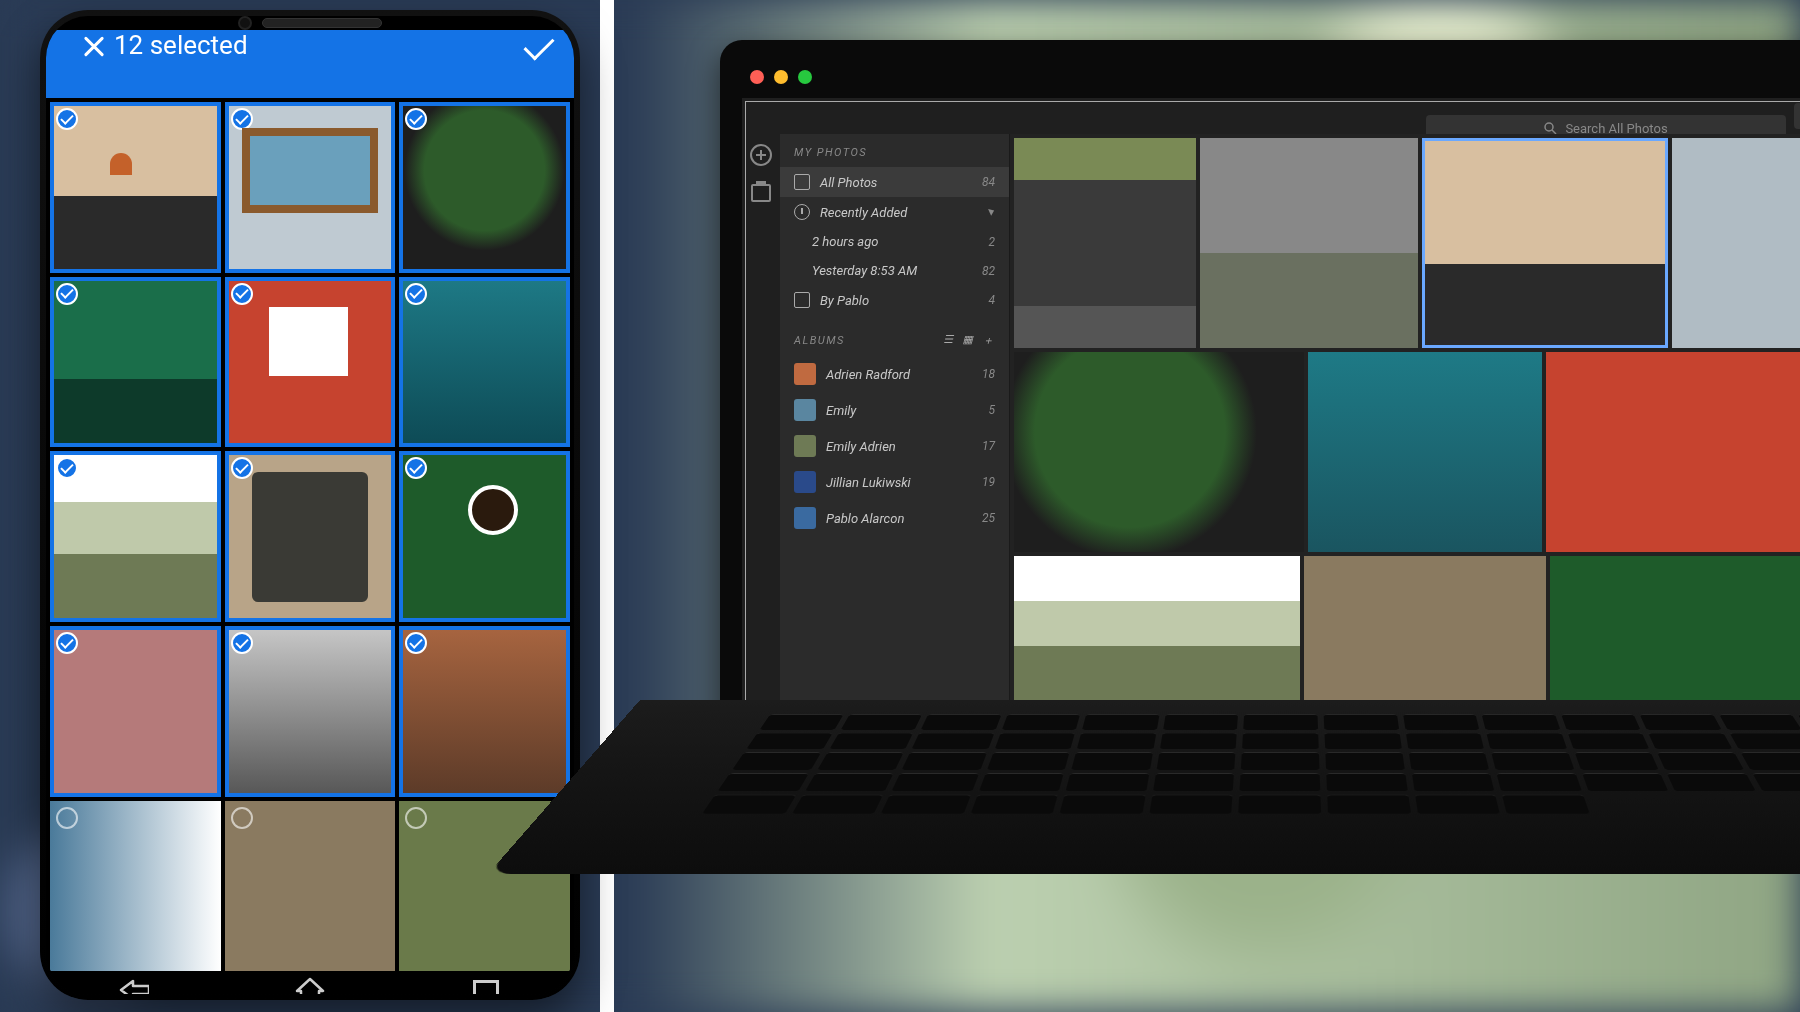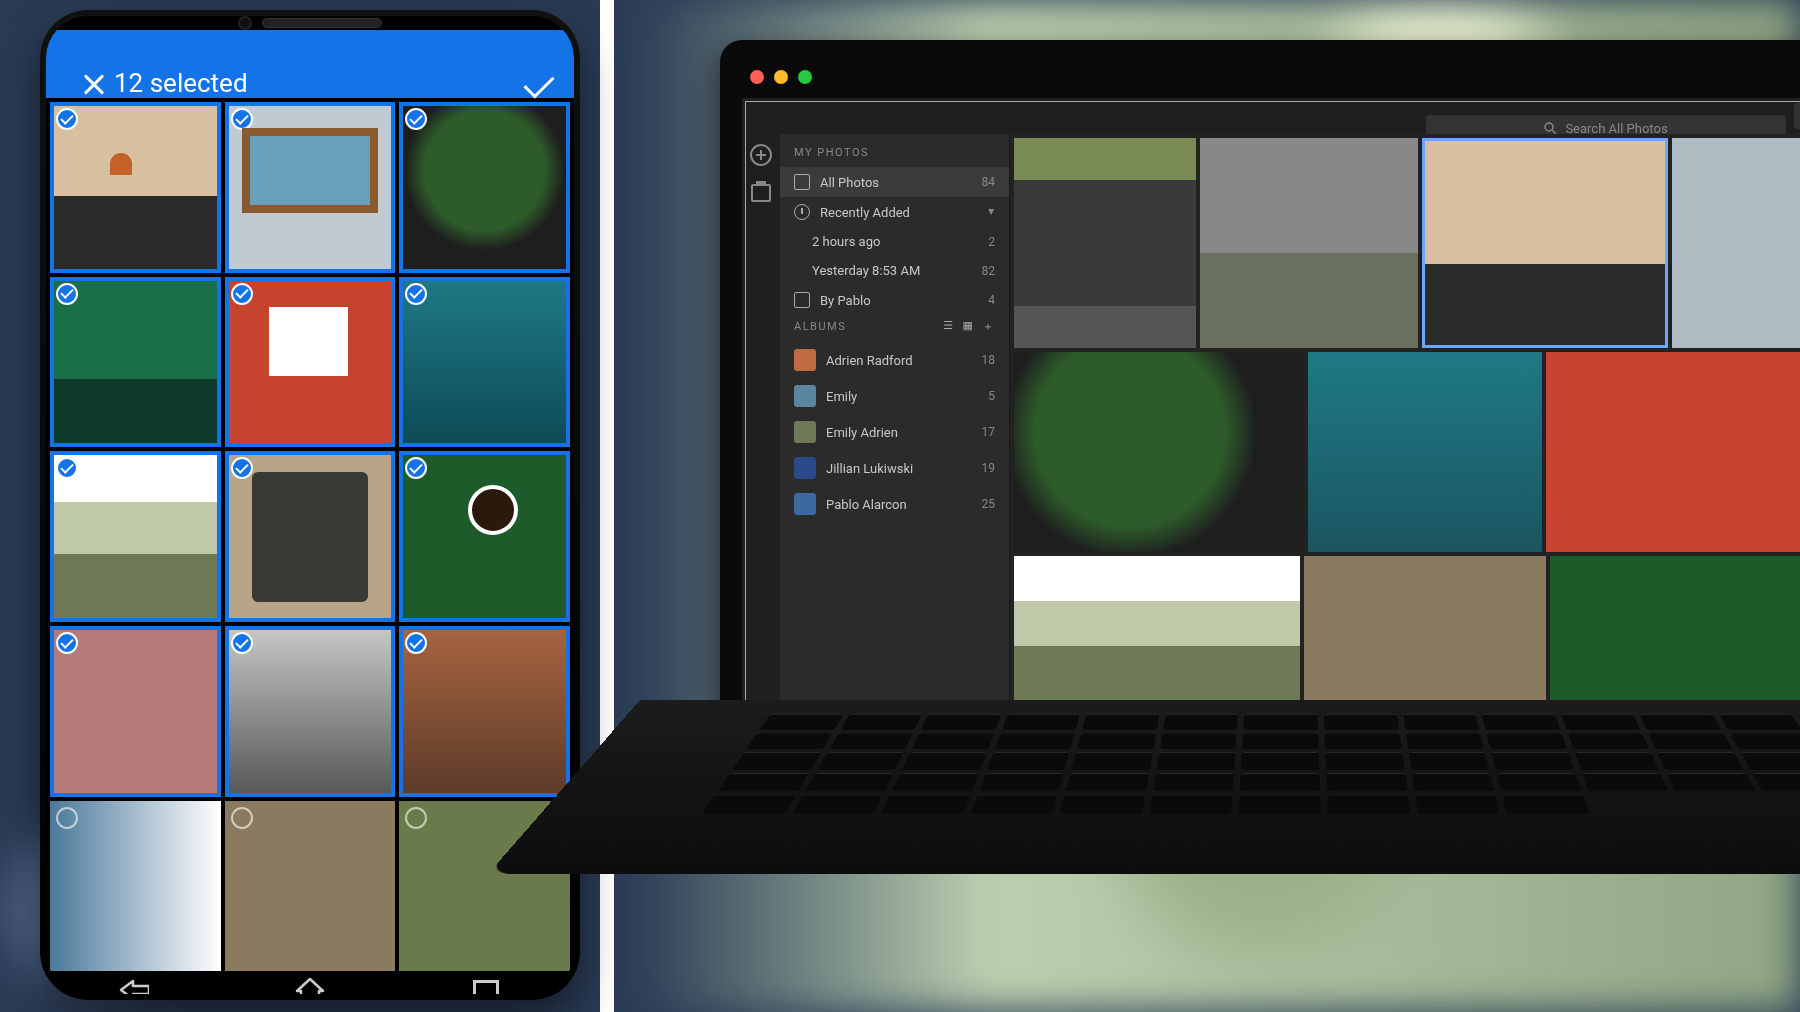--- a/index.html
+++ b/index.html
@@ -50,21 +50,21 @@
   .phone-top {
     height:80px; display:flex; align-items:center; justify-content:center; gap:10px;
   }
   .speaker { width:120px; height:10px; background:#222; border-radius:5px; border:1px solid #333;}
   .cam { width:14px; height:14px; background:#111; border-radius:50%; border:2px solid #222;}
   .phone-screen {
     flex:1; background:#000; display:flex; flex-direction:column;
   }
   .action-bar {
     height:68px; background:#1473e6; color:#fff;
-    display:flex; align-items:flex-end; padding:0 20px; gap:18px;
+    display:flex; align-items:flex-start; padding:0 20px; gap:18px;
   }
   .action-bar .title { font-size:26px; flex:1;}
   .icon-btn { width:30px; height:30px; display:flex; align-items:center; justify-content:center; cursor:pointer;}
   .x-icon::before, .x-icon::after {
     content:""; position:absolute; width:26px; height:3px; background:#fff; border-radius:2px;
   }
   .x-icon { position:relative; }
   .x-icon::before { transform:rotate(45deg);}
   .x-icon::after { transform:rotate(-45deg);}
   .check-icon { width:28px; height:16px; border-left:3px solid #fff; border-bottom:3px solid #fff; transform:rotate(-45deg);}
@@ -139,21 +139,21 @@
   .app-body { flex:1; display:flex; overflow:hidden;}
   .rail { width:38px; background:#1f1f1f; display:flex; flex-direction:column; align-items:center; gap:18px; padding-top:10px;}
   .rail-ic{ width:22px; height:22px; border:2px solid #888; border-radius:50%; position:relative;}
   .rail-ic.plus::before,.rail-ic.plus::after{content:"";position:absolute;background:#888;}
   .rail-ic.plus::before{left:4px;right:4px;top:8px;height:2px;}
   .rail-ic.plus::after{top:4px;bottom:4px;left:8px;width:2px;}
   .rail-box{width:20px;height:18px;border:2px solid #888;border-radius:2px;position:relative;}
   .rail-box::before{content:"";position:absolute;top:-5px;left:3px;right:3px;height:3px;background:#888;}
 
   .sidebar {
-    width:230px; background:#2b2b2b; padding:8px 0; border-right:1px solid #1a1a1a; overflow:hidden;
+    width:230px; background:#2b2b2b; padding:8px 0; border-right:1px solid #1a1a1a; overflow:hidden;font-style:italic;
   }
   .sb-heading{ font-size:11px; letter-spacing:1.5px; color:#888; padding:4px 14px 8px; display:flex; align-items:center; justify-content:space-between;}
   .sb-heading .tools{display:flex;gap:8px;color:#aaa;}
   .sb-row{ display:flex; align-items:center; gap:10px; padding:7px 14px; font-size:13px; cursor:pointer;}
   .sb-row.active{ background:#3b3b3b;}
   .sb-row .count{ margin-left:auto; color:#888; font-size:12px;}
   .sb-sub{ padding-left:32px;justify-content:flex-end;}
   .sb-ic{width:16px;height:16px;border:1.5px solid #aaa;border-radius:2px;flex-shrink:0;}
   .sb-ic.clock{border-radius:50%;position:relative;}
   .sb-ic.clock::after{content:"";position:absolute;left:6px;top:3px;width:1.5px;height:6px;background:#aaa;}
@@ -344,21 +344,21 @@
                 <span>Yesterday 8:53 AM</span>
                 <span class="count">82</span>
               </div>
             </div>
           <div class="sb-row">
             <span class="sb-ic cal"></span>
             <span>By Pablo</span>
             <span class="count">4</span>
           </div>
 
-          <div class="sb-heading" style="margin-top:0">
+          <div class="sb-heading" style="margin-top:14px">
             <span>ALBUMS</span>
             <span class="tools">
               <span>☰</span>
               <span>▦</span>
               <span>＋</span>
             </span>
           </div>
           <div id="album-list">
               <div class="sb-row">
                 <span class="album-thumb" style="background:#c06a40"></span>

